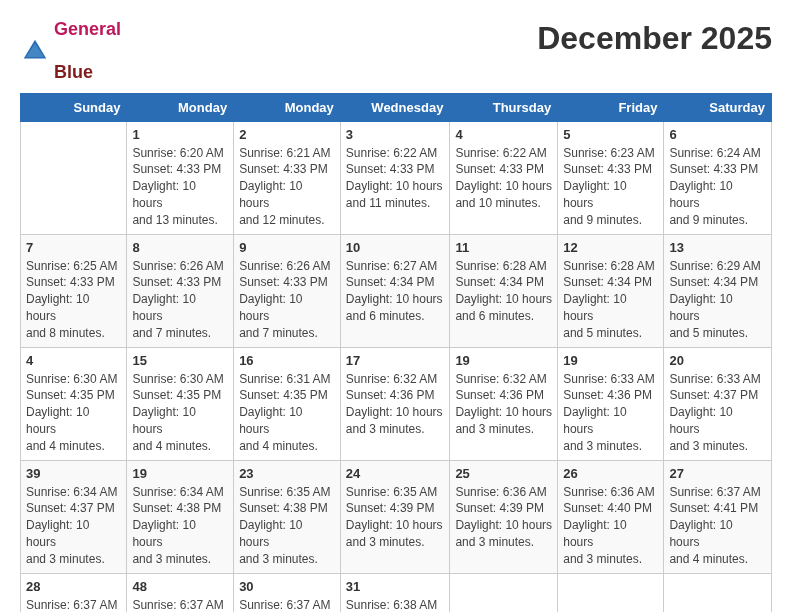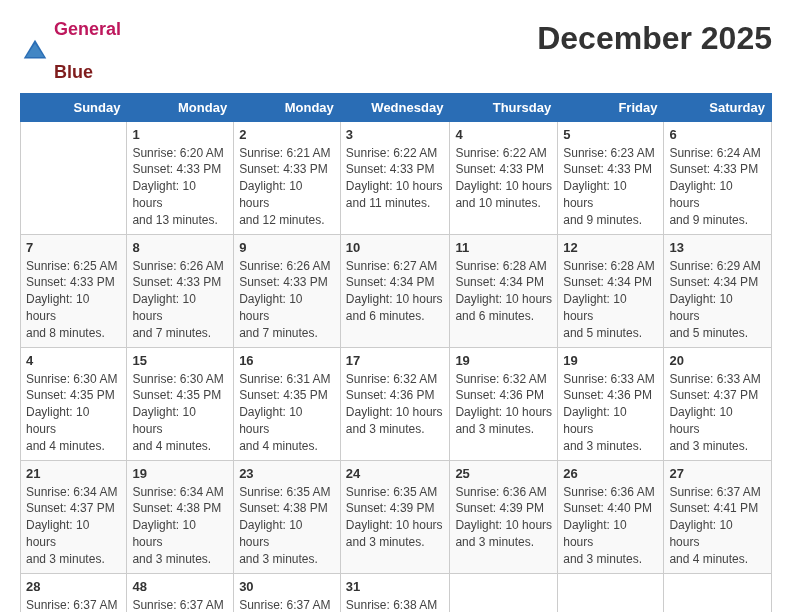--- a/index.html
+++ b/index.html
@@ -210,21 +210,21 @@
           <span class="day-number">19</span>
           <div class="day-info">Sunrise: 6:33 AM<br>Sunset: 4:36 PM<br>Daylight: 10 hours<br>and 3 minutes.</div>
         </td>
         <td>
           <span class="day-number">20</span>
           <div class="day-info">Sunrise: 6:33 AM<br>Sunset: 4:37 PM<br>Daylight: 10 hours<br>and 3 minutes.</div>
         </td>
       </tr>
       <tr class="week-row">
         <td>
-          <span class="day-number">21</span>
+          <span class="day-number">39</span>
           <div class="day-info">Sunrise: 6:34 AM<br>Sunset: 4:37 PM<br>Daylight: 10 hours<br>and 3 minutes.</div>
         </td>
         <td>
           <span class="day-number">19</span>
           <div class="day-info">Sunrise: 6:34 AM<br>Sunset: 4:38 PM<br>Daylight: 10 hours<br>and 3 minutes.</div>
         </td>
         <td>
           <span class="day-number">23</span>
           <div class="day-info">Sunrise: 6:35 AM<br>Sunset: 4:38 PM<br>Daylight: 10 hours<br>and 3 minutes.</div>
         </td>

